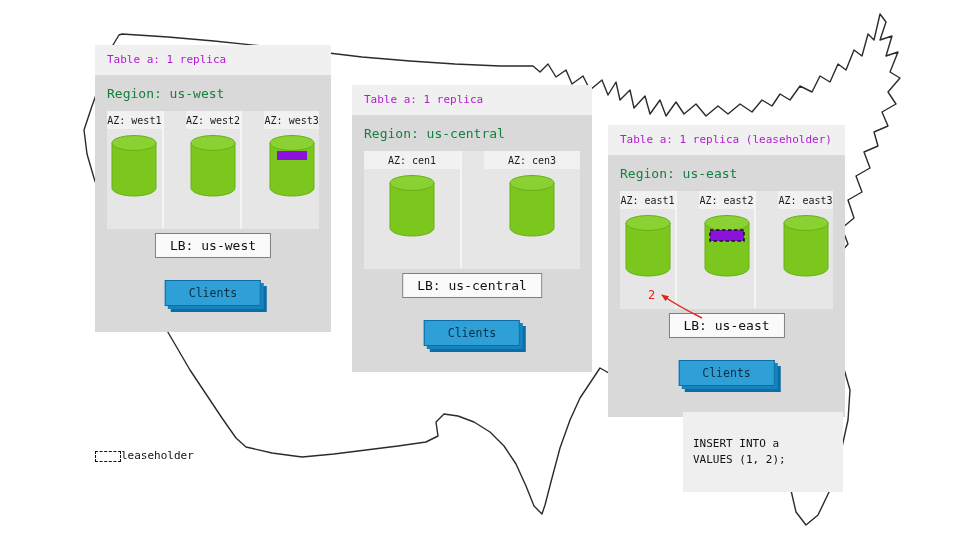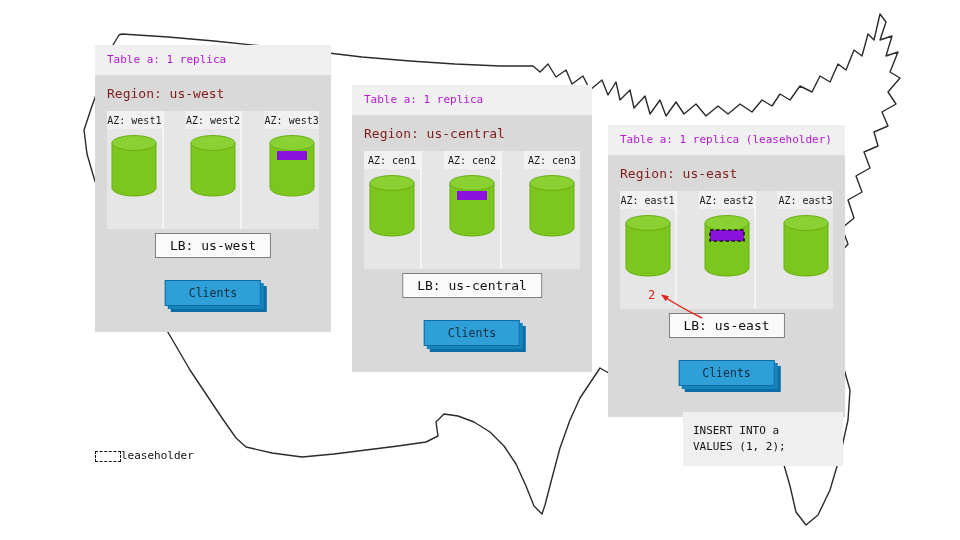--- a/index.html
+++ b/index.html
@@ -11,21 +11,21 @@
   }
   .stage { position:absolute; left:0; top:0; width:960px; height:540px;border-radius:20px; }
   .map-svg { position:absolute; left:0; top:0; z-index:0; }
 
   .panel { position:absolute; z-index:10; background:#d9d9d9; }
   .panel-header {
     height:30px; background:#f0f0f0; color:#b31ad2;
     font-size:11px; line-height:30px; padding-left:12px; white-space:nowrap;
   }
   .panel-body { position:relative; height:calc(100% - 30px); }
-  .region-title { position:absolute; left:12px; top:11px; font-size:13px; color:#7f1d1d; white-space:nowrap; }
+  .region-title { position:absolute; left:12px; top:11px; font-size:13px; color:#15803d; white-space:nowrap; }
 
   .az-row {
     position:absolute; left:12px; right:12px; top:36px; height:118px;
     display:flex; background:#e6e6e6;gap:22px;
   }
   .az-cell { flex:1; text-align:center; border-right:2px solid #f4f4f4; }
   .az-cell:last-child { border-right:none; }
   .az-label { font-size:10px; color:#1a1a1a; background:#f1f1f1; padding:4px 0 3px 0; white-space:nowrap; }
   .cyl { display:inline-block; margin-top:5px; }
 
@@ -36,21 +36,21 @@
   }
   .clients-btn {
     position:absolute; top:205px; left:50%; transform:translateX(-50%);
     background:#2f9fd8; border:1px solid #0d6ea6; color:#0c2e40;
     font-size:11.5px; padding:5px 23px; white-space:nowrap;
     box-shadow:3px 3px 0 #1583bd, 6px 6px 0 #0d6ea6;
   }
 
   .sql-box {
     position:absolute; left:683px; top:412px; width:160px; z-index:12;
-    background:#efefef; font-size:11px; line-height:16px; padding:11px 10px;
+    background:#efefef; font-size:11px; line-height:16px; padding:24px 10px;
   }
 
   .arrow-overlay { position:absolute; left:0; top:0; z-index:30; pointer-events:none; }
   .step-2 { position:absolute; left:648px; top:288px; z-index:31; color:#e0241b; font-size:12px; }
 
   .legend { position:absolute; left:95px; top:449px; z-index:10; display:flex; align-items:flex-end; }
   .legend-swatch { width:26px; height:11px; border:1.5px dashed #111; background:#fff; display:inline-block; }
   .legend-label { font-size:11px; color:#111; }
 </style>
 </head>
@@ -129,27 +129,20 @@
     <div class="panel-body">
       <div class="region-title">Region: us-central</div>
       <div class="az-row">
         <div class="az-cell">
           <div class="az-label">AZ: cen1</div>
           <svg class="cyl" width="46" height="64" viewBox="0 0 46 64">
               <use href="#cyl-shape"></use>
             </svg>
         </div>
         <div class="az-cell">
-          <div class="az-label">AZ: cen2</div>
-          <svg class="cyl" width="46" height="64" viewBox="0 0 46 64">
-            <use href="#cyl-shape"></use>
-            <rect x="8" y="17" width="30" height="9" fill="#8b12dd"></rect>
-          </svg>
-        </div>
-        <div class="az-cell">
           <div class="az-label">AZ: cen3</div>
           <svg class="cyl" width="46" height="64" viewBox="0 0 46 64">
               <use href="#cyl-shape"></use>
             </svg>
         </div>
       </div>
       <div class="lb-box">
         <span>LB: us-central</span>
       </div>
       <div class="clients-btn">

